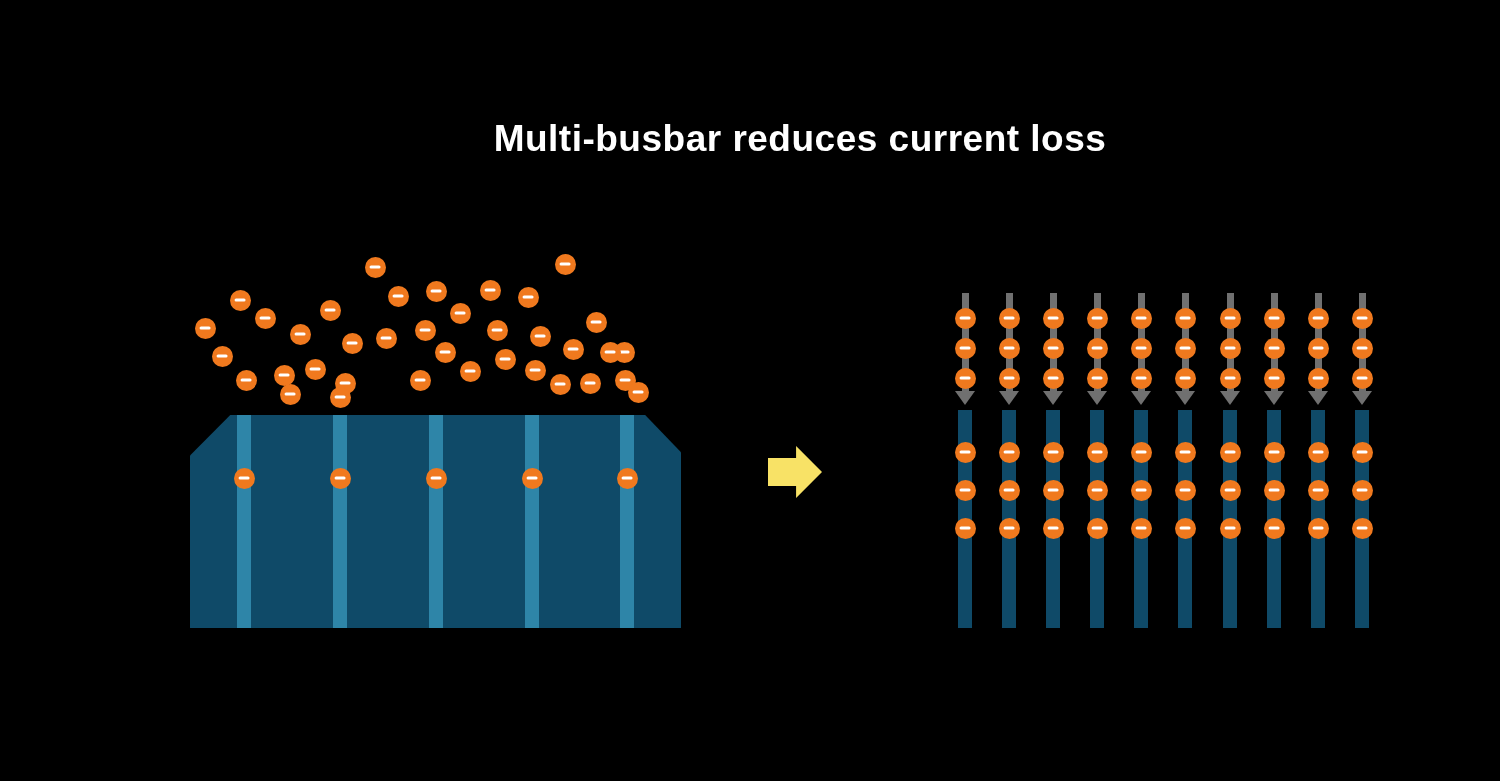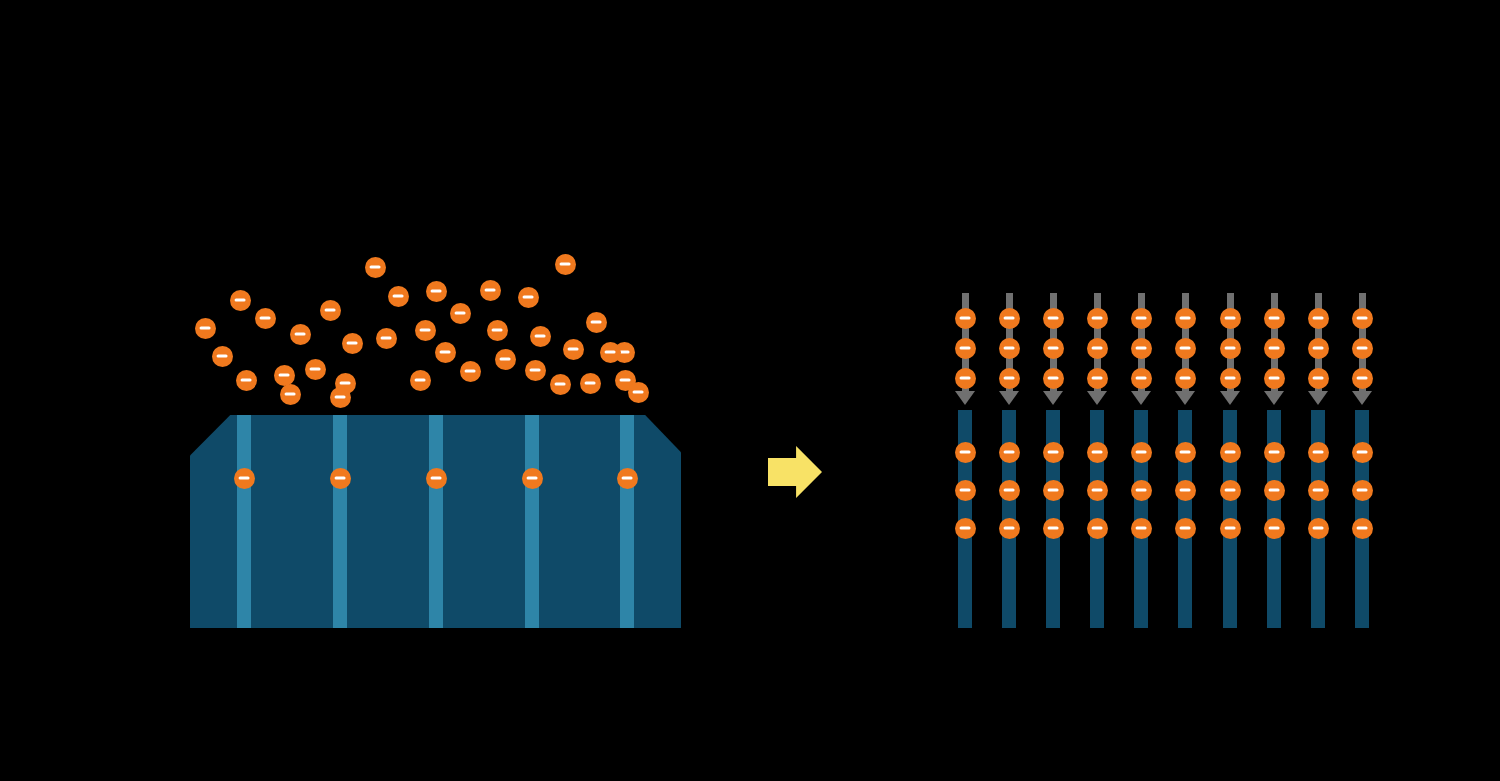--- a/index.html
+++ b/index.html
@@ -77,20 +77,21 @@
   .mbb-bar {
     position: absolute;
     top: 410px; height: 218px; width: 14px;
     background: var(--cell-body, #0f4a68);
   }
 </style>
 </head>
 <body>
 
 <div id="stage">
+  <div class="title">Multi-busbar reduces current loss</div>
   <div id="left-cell">
       <div class="busbar-stripe" style="left: 47px; width: 14px;"></div>
       <div class="busbar-stripe" style="left: 143px; width: 14px;"></div>
       <div class="busbar-stripe" style="left: 239px; width: 14px;"></div>
       <div class="busbar-stripe" style="left: 335px; width: 14px;"></div>
       <div class="busbar-stripe" style="left: 430px; width: 14px;"></div>
     </div>
   <div id="cloud">
       <div class="electron" style="left: 364.5px; top: 256.5px; width: 21px; height: 21px;"></div>
       <div class="electron" style="left: 554.5px; top: 253.5px; width: 21px; height: 21px;"></div>

